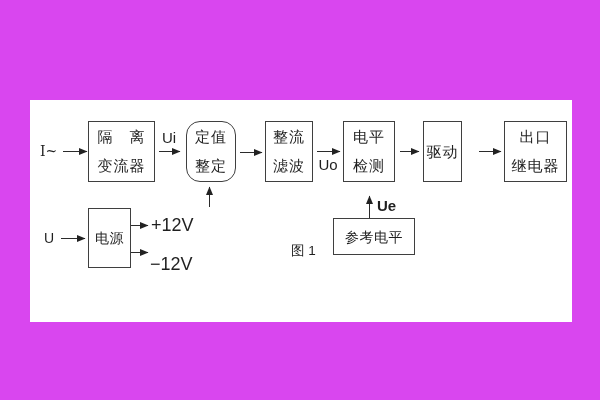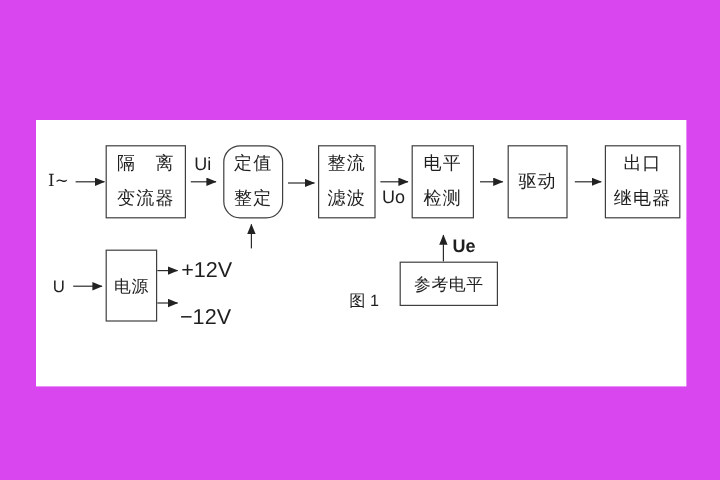--- a/index.html
+++ b/index.html
@@ -102,21 +102,21 @@
   <div class="node" style="left:265px; top:121px; width:48px; height:61px;">
     <span>整流</span>
     <span>滤波</span>
   </div>
 
   <div class="node" style="left:343px; top:121px; width:52px; height:61px;">
     <span>电平</span>
     <span>检测</span>
   </div>
 
-  <div class="node" style="left:423px; top:121px; width:50px; height:61px;">
+  <div class="node" style="left:423px; top:121px; width:39px; height:61px;">
     <span>驱动</span>
   </div>
 
   <div class="node" style="left:504px; top:121px; width:63px; height:61px;">
     <span>出口</span>
     <span>继电器</span>
   </div>
 
   <div class="node small" style="left:88px; top:208px; width:43px; height:60px;">
     <span>电源</span>

